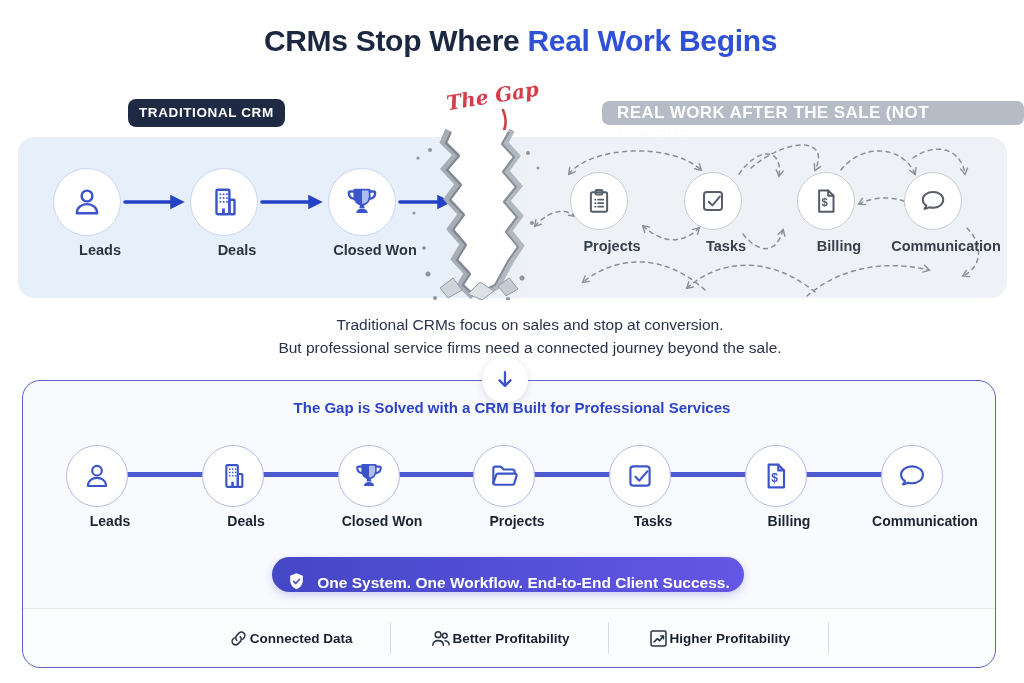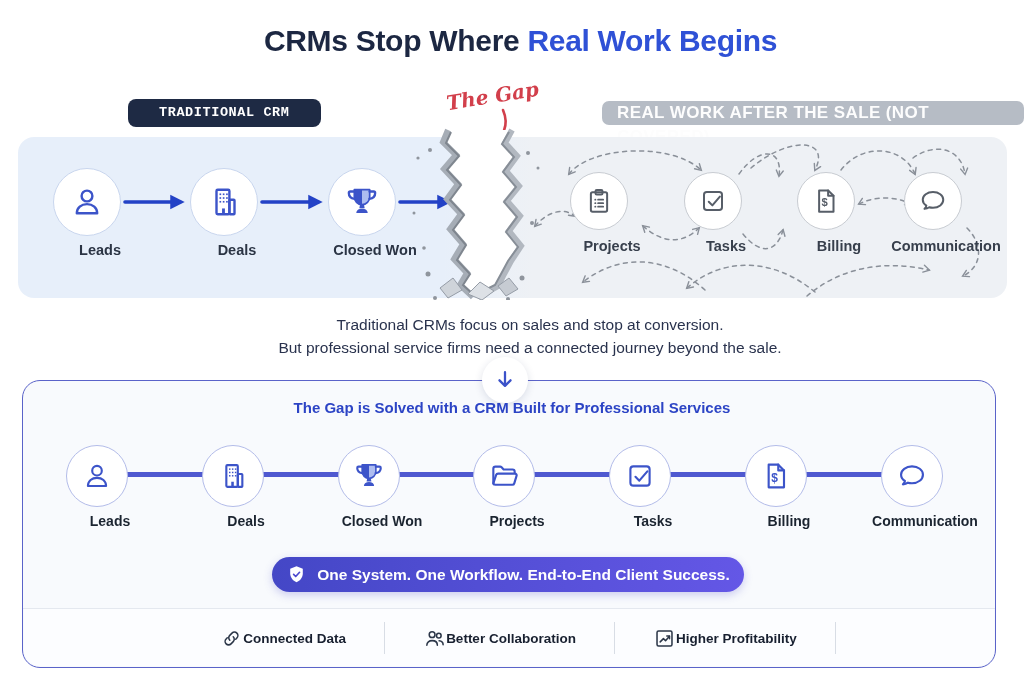--- a/index.html
+++ b/index.html
@@ -7,22 +7,22 @@
   .canvas {
     position:relative; width:1024px; height:683px; overflow:hidden;
     background:#fff; font-family:"Liberation Sans", sans-serif;
   }
   
   .title { position:absolute; top:24px; left:0; width:100%; text-align:center;
     font-size:30px; font-weight:700; color:#1c2742; letter-spacing:-0.3px;padding-left:17px; }
   .title .hl { color:#2f51d6; margin-left:8px; }
   
   .badge-dark { position:absolute; left:128px; top:99px; height:28px; line-height:28px;
-    padding:0 31px; border-radius:8px; background:#1e2a44; color:#fff;
-    font-size:13.5px; font-weight:700; letter-spacing:.6px;font-family:Liberation Mono, monospace; }
+    padding:0 11px; border-radius:8px; background:#1e2a44; color:#fff;
+    font-size:13.5px; font-weight:700; letter-spacing:.6px; }
   .badge-gray { position:absolute; left:602px; top:101px; height:24px; line-height:24px;
     padding:0 15px; border-radius:7px; background:#b6bcc5; color:#fdfdfd;
     font-size:17px; font-weight:600; letter-spacing:.4px; }
   .gap-label { position:absolute; left:446px; top:84px; color:#d23f4b;
     font-family:"DejaVu Serif", serif; font-style:italic; font-weight:700;
     font-size:20px; transform:rotate(-9deg); }
   .gap-arrow { position:absolute; left:472px; top:106px; }
   
   .band { position:absolute; left:18px; top:137px; width:989px; height:161px; border-radius:16px;
     background:linear-gradient(90deg,#e7effa 0%,#e7effa 43%,#eef1f5 52%,#eef1f5 100%); }
@@ -52,21 +52,21 @@
   .panel-divider { position:absolute; left:23px; top:608px; width:972px; height:1px; background:#e4e8ef; }
   .down-circle { position:absolute; left:482px; top:357px; width:46px; height:46px; border-radius:50%;
     background:#fff; box-shadow:0 2px 8px rgba(30,40,90,.14); display:flex; align-items:center; justify-content:center; }
   .sol-title { position:absolute; top:399px; left:0; width:100%; text-align:center;
     font-size:15px; font-weight:700; color:#2c44c5; }
   .connector { position:absolute; left:97px; top:472px; width:815px; height:5px;
     background:#4f59d0; border-radius:3px; }
   
   .pill { position:absolute; left:272px; top:557px; width:472px; height:35px; border-radius:18px;
     background:linear-gradient(90deg,#4447c6,#6457e6); color:#fff; display:flex;
-    align-items:center; justify-content:center; gap:10px; font-size:15.5px; font-weight:600;
+    align-items:flex-end; justify-content:center; gap:10px; font-size:15.5px; font-weight:600;
     box-shadow:0 3px 8px rgba(70,70,200,.25); }
   
   .benefits { position:absolute; left:23px; top:614px; width:972px; height:48px;
     display:flex; align-items:center; justify-content:center; }
   .benefit { display:flex; align-items:center; padding:0 38px;
     font-size:13.5px; font-weight:600; color:#182030; }
   .bic { color:#2b3648; }
   .vsep { width:1px; height:32px; background:#d8dde5; }
   .defs { position:absolute; width:0; height:0; }
 </style>
@@ -377,21 +377,21 @@
       <svg class="ic bic" width="23" height="23">
           <use href="#i-link"></use>
         </svg>
       <span>Connected Data</span>
     </div>
     <div class="vsep"></div>
     <div class="benefit">
       <svg class="ic bic" width="23" height="23">
           <use href="#i-people"></use>
         </svg>
-      <span>Better Collaboration</span>
+      <span>Better Profitability</span>
     </div>
     <div class="vsep"></div>
     <div class="benefit">
       <svg class="ic bic" width="23" height="23">
           <use href="#i-chart-up"></use>
         </svg>
       <span>Higher Profitability</span>
     </div>
     <div class="vsep"></div>
   </div>

